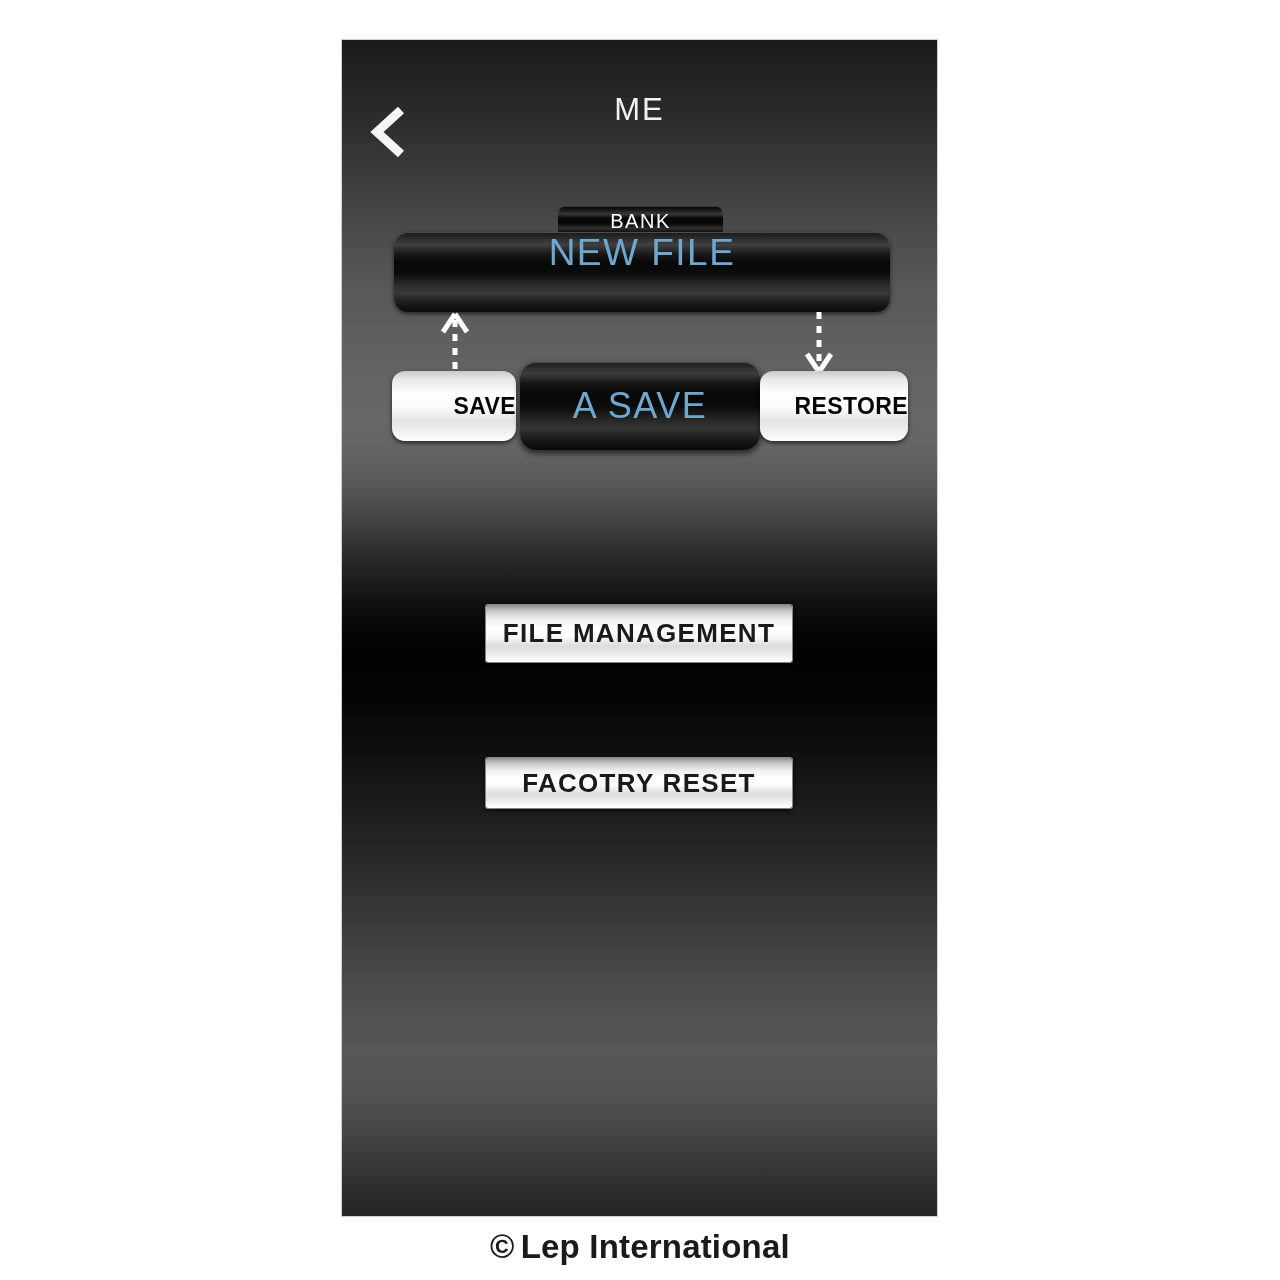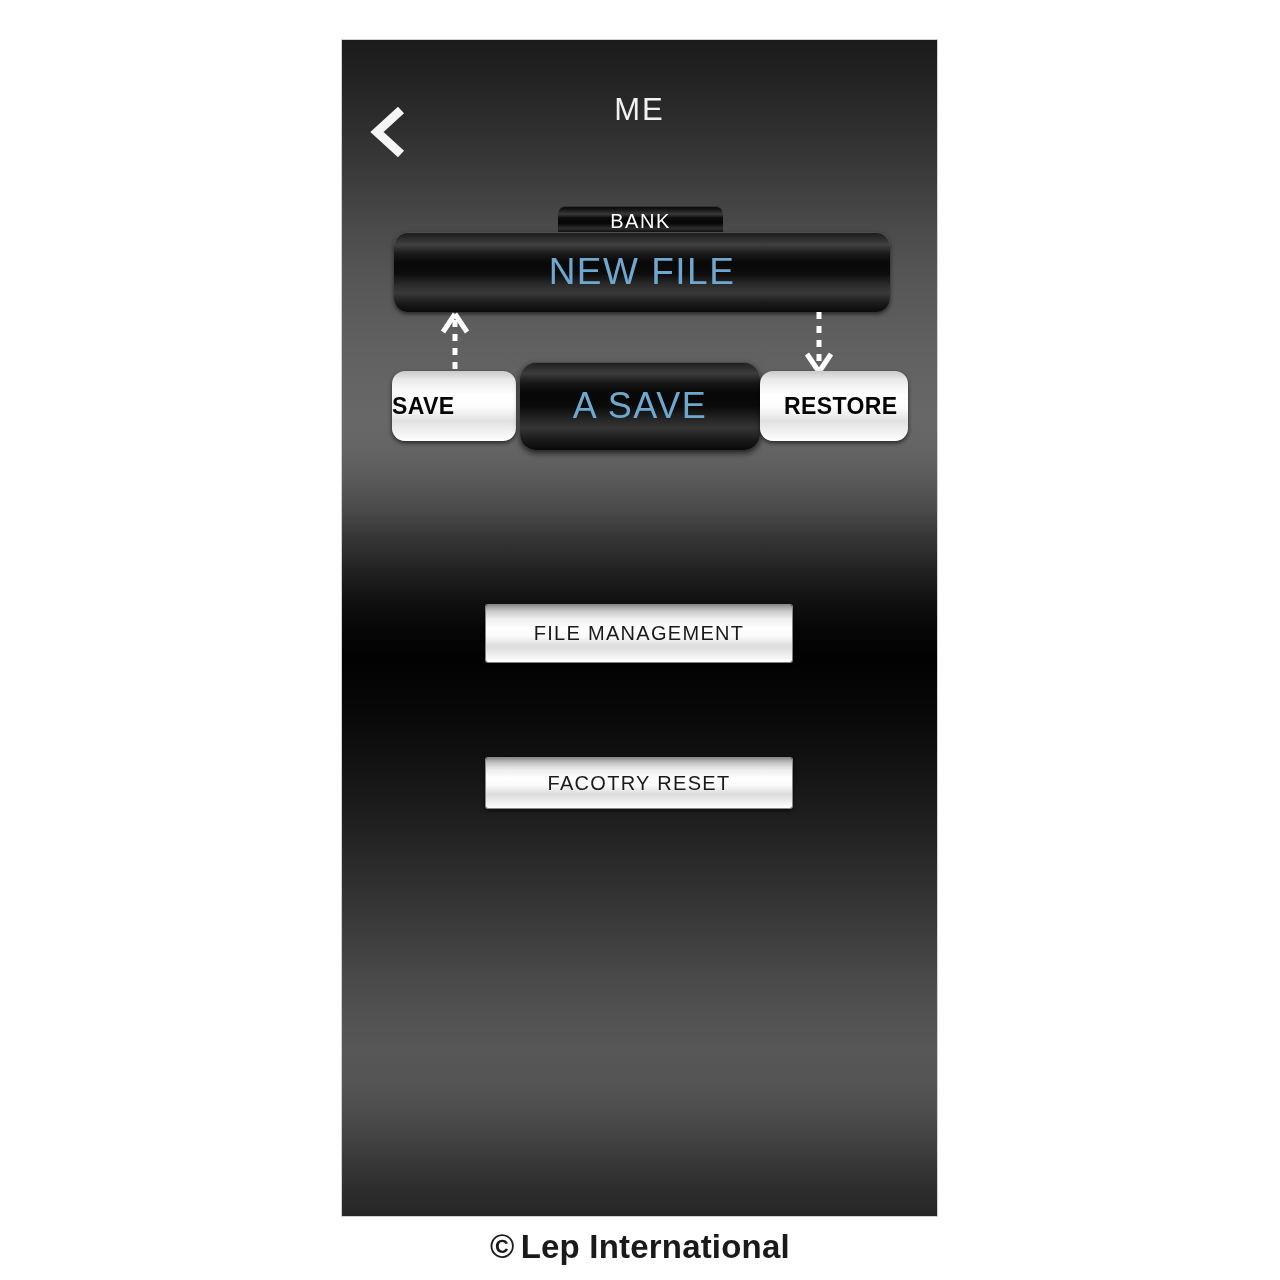--- a/index.html
+++ b/index.html
@@ -136,21 +136,21 @@
       #080808 38%,
       #0c0c0c 52%,
       #2a2a2a 66%,
       #3a3a3a 76%,
       #1c1c1c 88%,
       #0a0a0a 100%);
     box-shadow:
       inset 0 1px 0 rgba(255,255,255,0.22),
       0 2px 4px rgba(0,0,0,0.6);
     display: flex;
-    align-items: center;
+    align-items: flex-start;
     justify-content: center;
   }
   .blue-label {
     color: #6fa8cf;
     font-size: 37px;
     letter-spacing: 1.5px;
     font-weight: 400;
   }
 
   
@@ -187,21 +187,21 @@
       #c9c9c9 0%,
       #e9e9e9 12%,
       #ffffff 34%,
       #fbfbfb 52%,
       #e2e2e2 72%,
       #f2f2f2 88%,
       #ffffff 100%);
     box-shadow: 0 2px 4px rgba(0,0,0,0.65);
     display: flex;
     align-items: center;
-    justify-content: flex-start;
+    justify-content: flex-end;
     cursor: pointer;
   }
   .side-button .btn-label {
     color: #050505;
     font-size: 23px;
     font-weight: 700;
     letter-spacing: 0.4px;
   }
   #save-button { left: 0px; }
   #restore-button { left: 368px; padding-left: 24px; }
@@ -252,23 +252,23 @@
     box-shadow:
       0 0 0 1px rgba(255,255,255,0.5),
       0 2px 5px rgba(0,0,0,0.8);
     display: flex;
     align-items: center;
     justify-content: center;
     cursor: pointer;
   }
   .silver-button .btn-label {
     color: #1a1a1a;
-    font-size: 20px;
+    font-size: 26px;
     letter-spacing: 1.3px;
-    font-weight: 400;
+    font-weight: 700;
   }
   #file-management-button { top: 565px; height: 57px; }
   #factory-reset-button  { top: 718px; height: 50px; }
 
   
   #footer-credit {
     position: absolute;
     left: 0;
     top: 1228px;
     width: 1280px;

